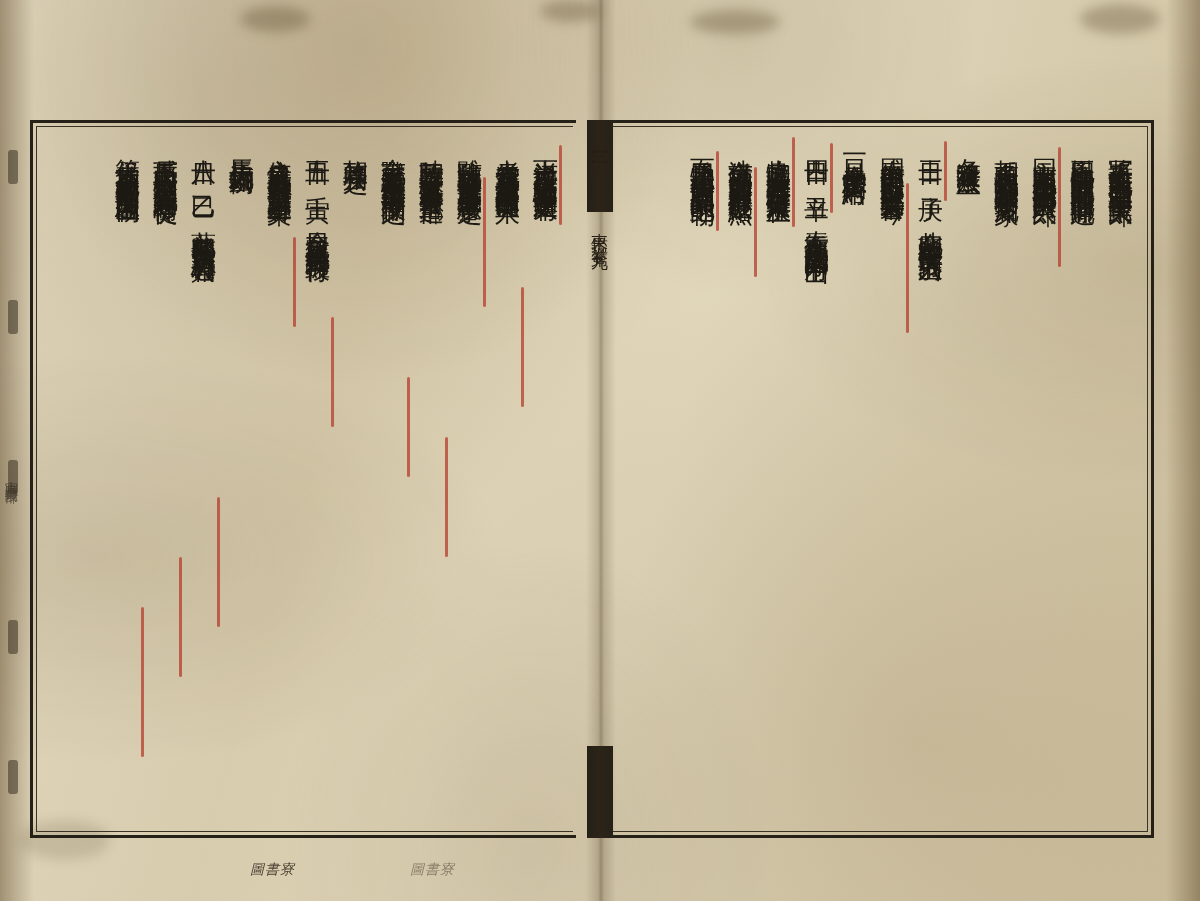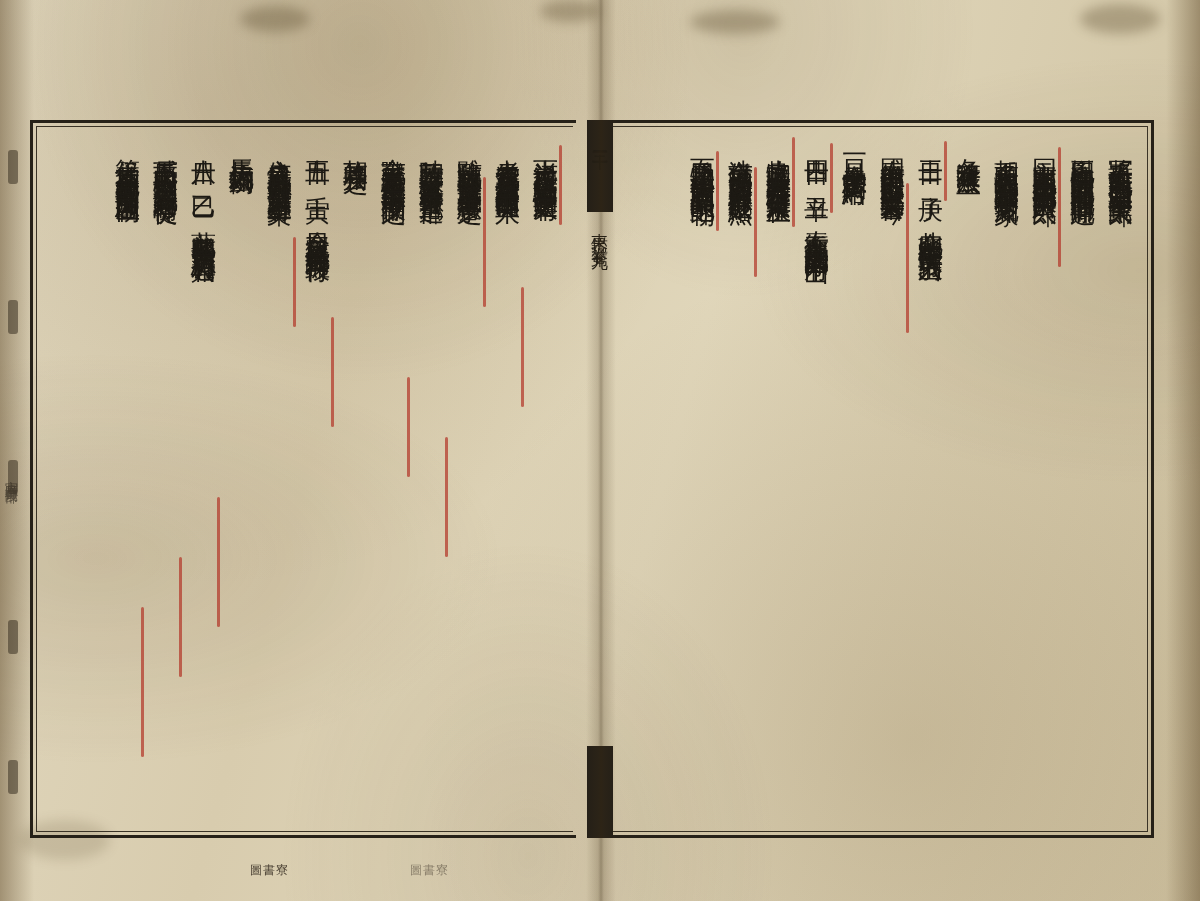--- a/index.html
+++ b/index.html
@@ -189,24 +189,25 @@
     border-radius: 50%;
     background: rgba(74,56,28,0.30);
     filter: blur(6px);
     pointer-events: none;
   }
 
   
   .margin-note {
     position: absolute;
     bottom: 22px;
-    font-size: 12px;
+    font-size: 14px;
     color: #4a4033;
     letter-spacing: 1px;
     writing-mode: horizontal-tb;
+    font-style: italic;
   }
 
   
   #edge-inscription {
     position: absolute;
     left: 2px;
     top: 470px;
     writing-mode: vertical-rl;
     text-orientation: upright;
     font-size: 13px;

